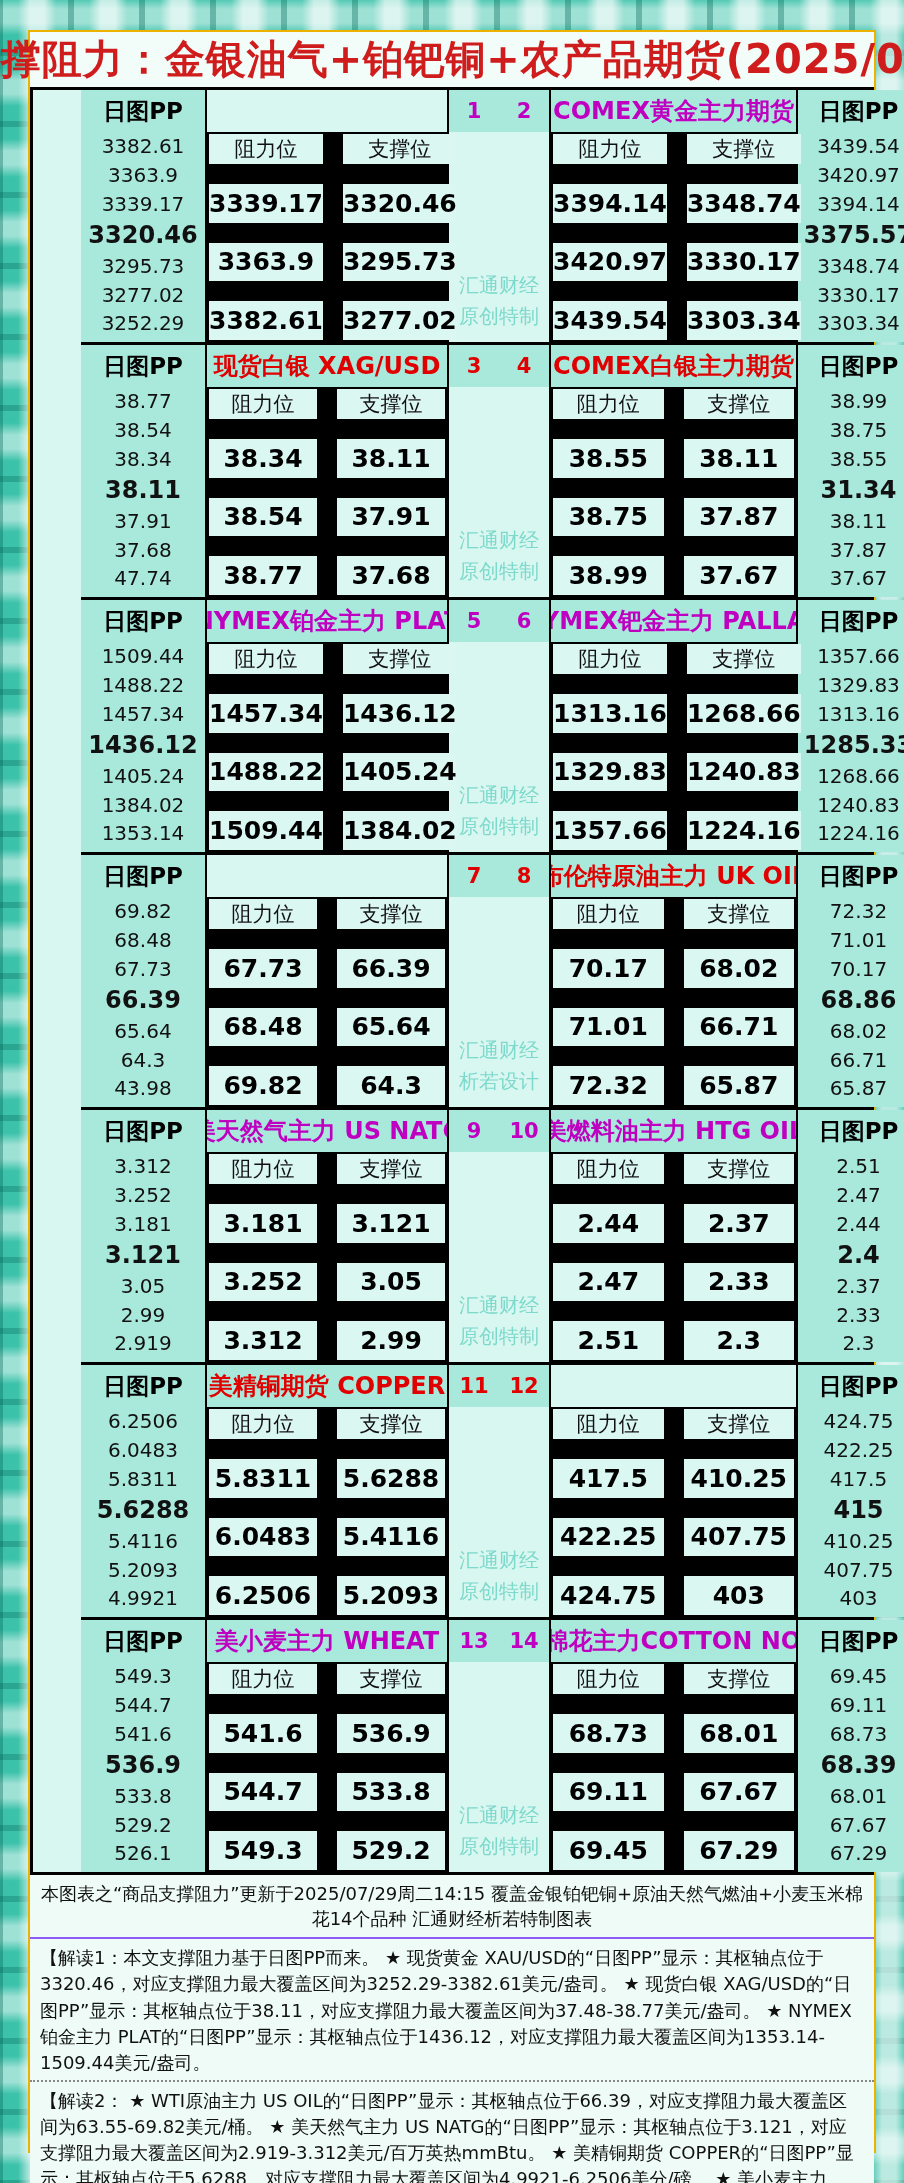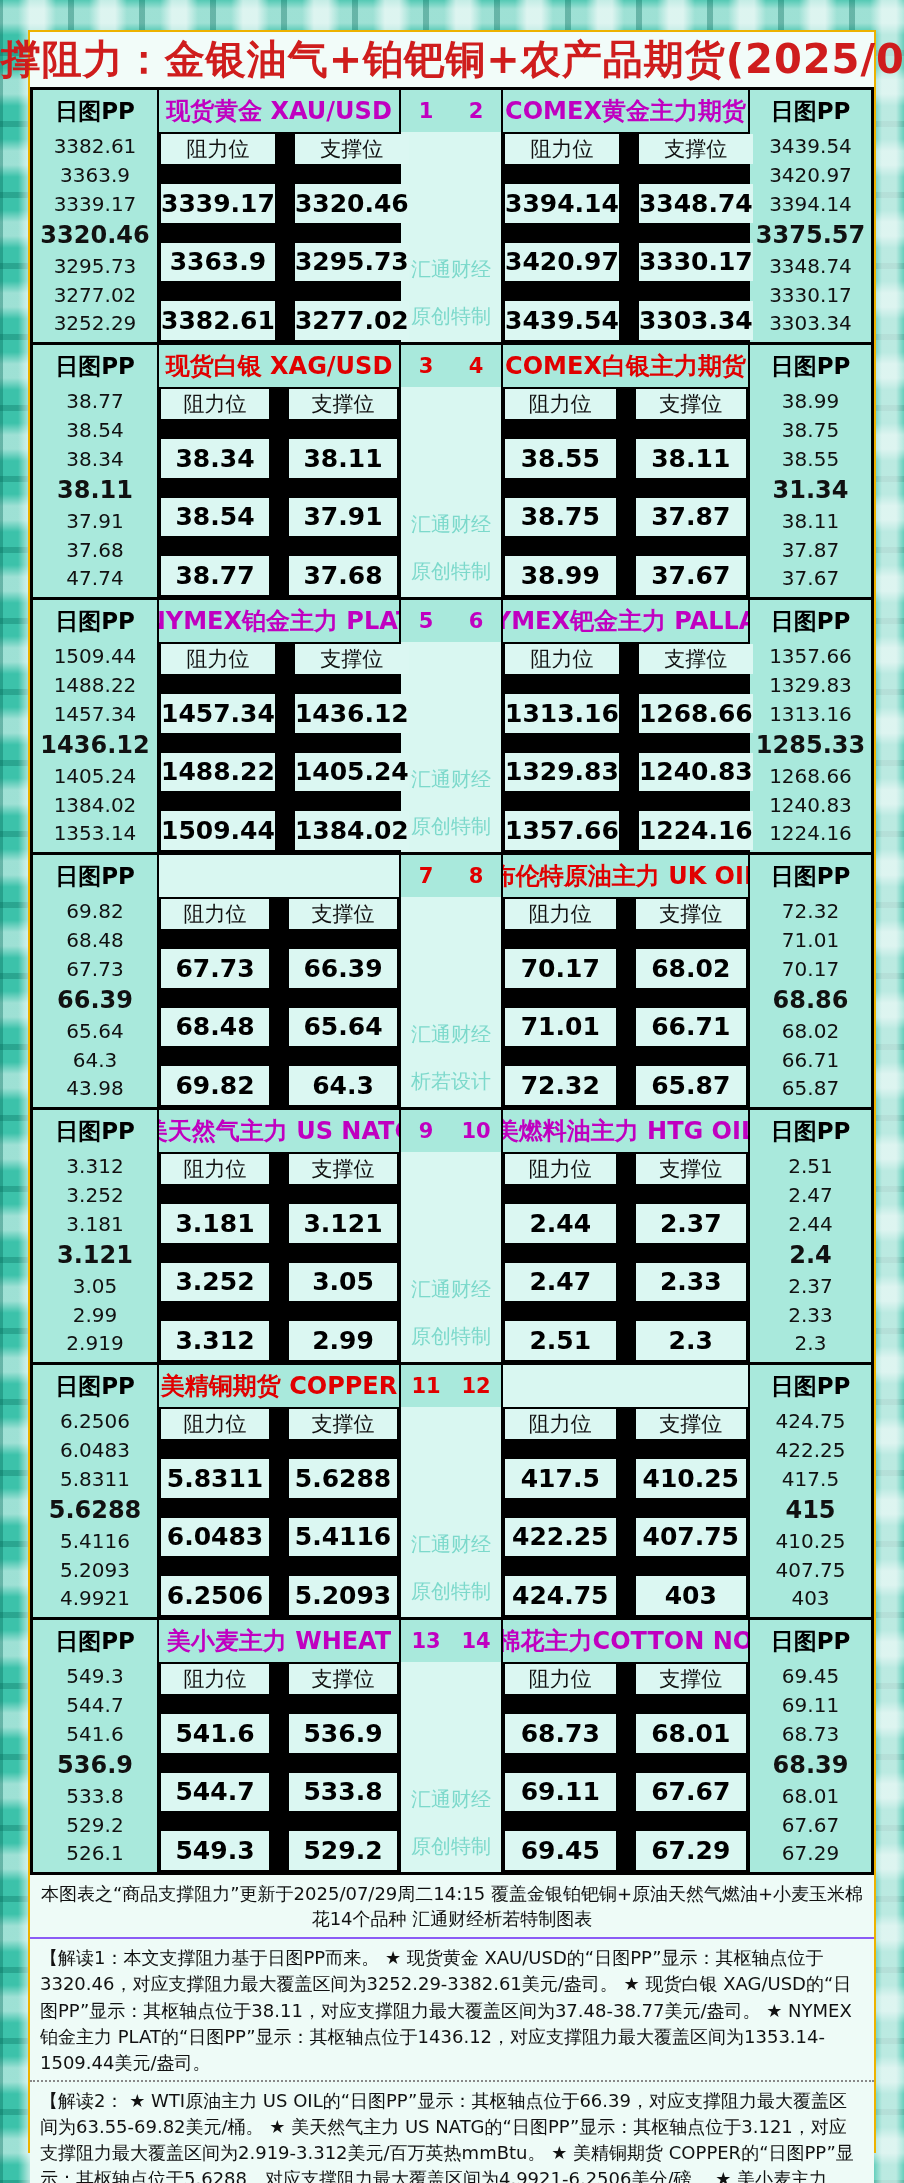--- a/index.html
+++ b/index.html
@@ -17,21 +17,21 @@
     display:flex;flex-direction:column;
   }
   .main-title{
     height:58px;display:flex;align-items:center;justify-content:center;
     font-size:40px;font-weight:bold;color:#cf1d1d;letter-spacing:1px;white-space:nowrap;
   }
   .subtitle{
     height:28px;display:flex;align-items:center;justify-content:center;
     font-size:17px;color:#111;white-space:nowrap;overflow:hidden;
   }
-  .grid{border:3px solid #000;background:#d9f7f1;}
+  .grid{border:3px solid #000;background:#d9f7f1;padding-left:48px;}
   .panel-row{
     display:grid;
     grid-template-columns:126px 120px 120px 104px 122px 123px 123px;
     grid-template-rows:42px 1fr;
     height:252px;border-bottom:3px solid #000;
   }
   .panel-row:last-child{border-bottom:none;}
   .pp-col{background:#a9e9dc;display:flex;flex-direction:column;}
   .pp-left{grid-area:1/1/3/2;border-right:2px solid #000;}
   .pp-right{grid-area:1/7/3/8;border-left:2px solid #000;}
@@ -42,21 +42,21 @@
   .pp-val.pivot{font-weight:bold;font-size:24px;}
   .half-title{background:#a9e9dc;display:flex;align-items:center;justify-content:center;
     font-weight:bold;font-size:24px;white-space:nowrap;overflow:hidden;}
   .t-left{grid-area:1/2/2/4;}
   .t-right{grid-area:1/5/2/7;}
   .mid{grid-area:1/4/3/5;display:flex;flex-direction:column;
     border-left:2px solid #000;border-right:2px solid #000;background:#d9f7f1;}
   .mid-head{height:42px;flex:0 0 42px;background:#a9e9dc;display:flex;align-items:center;}
   .mid-head span{flex:1;text-align:center;font-weight:bold;font-size:21px;}
   .mid-body{flex:1;display:flex;flex-direction:column;justify-content:flex-end;align-items:center;
-    gap:20px;padding-bottom:12px;color:#7cd9cb;font-size:20px;}
+    gap:4px;padding-bottom:12px;color:#7cd9cb;font-size:20px;}
   .accent-magenta .half-title,.accent-magenta .mid-head span{color:#c000c0;}
   .accent-red .half-title,.accent-red .mid-head span{color:#e00000;}
   .tbl{display:grid;grid-template-columns:1fr 1fr;grid-template-rows:30px 1fr 1fr 1fr;
     gap:20px;background:#000;border:2px solid #000;}
   .tbl-left{grid-area:2/2/3/4;}
   .tbl-right{grid-area:2/5/3/7;}
   .tbl > div{background:#dbf7f2;display:flex;align-items:center;justify-content:center;}
   .tbl .th{font-size:21px;color:#111;}
   .tbl .td{font-size:25px;font-weight:bold;color:#000;}
   .notes{flex:1;display:flex;flex-direction:column;position:relative;background:#eefbf7;}
@@ -78,21 +78,20 @@
       <div class="pp-vals">
         <div class="pp-val">3382.61</div>
         <div class="pp-val">3363.9</div>
         <div class="pp-val">3339.17</div>
         <div class="pp-val pivot">3320.46</div>
         <div class="pp-val">3295.73</div>
         <div class="pp-val">3277.02</div>
         <div class="pp-val">3252.29</div>
       </div>
     </div>
-    <div class="half-title t-left">现货黄金 XAU/USD</div>
     <div class="mid">
       <div class="mid-head">
         <span>1</span>
         <span>2</span>
       </div>
       <div class="mid-body">
         <div>汇通财经</div>
         <div>原创特制</div>
       </div>
     </div>

